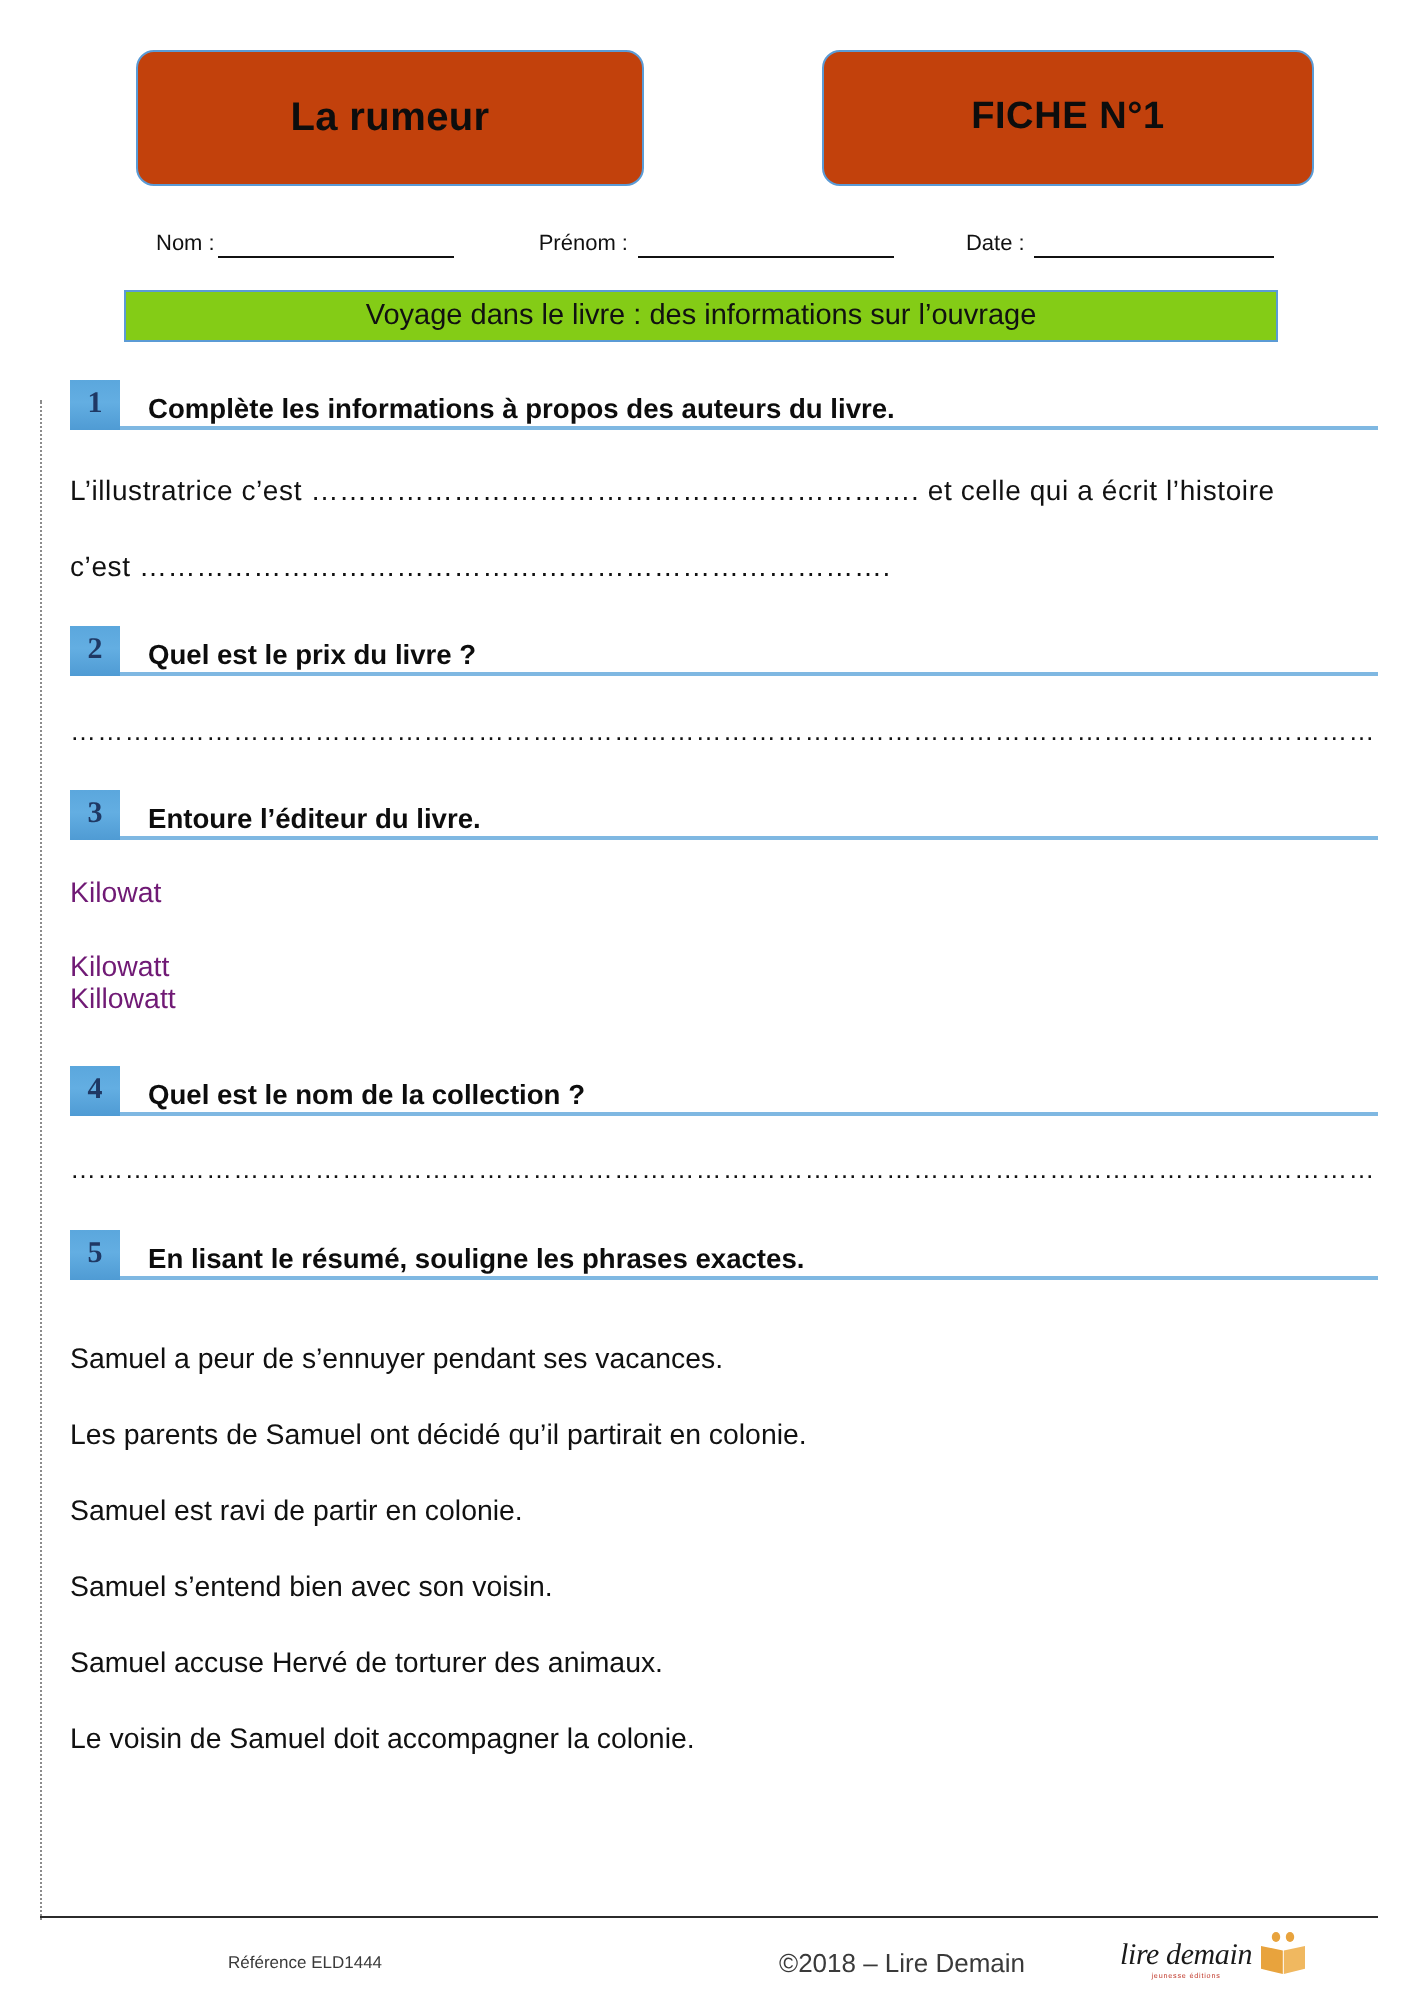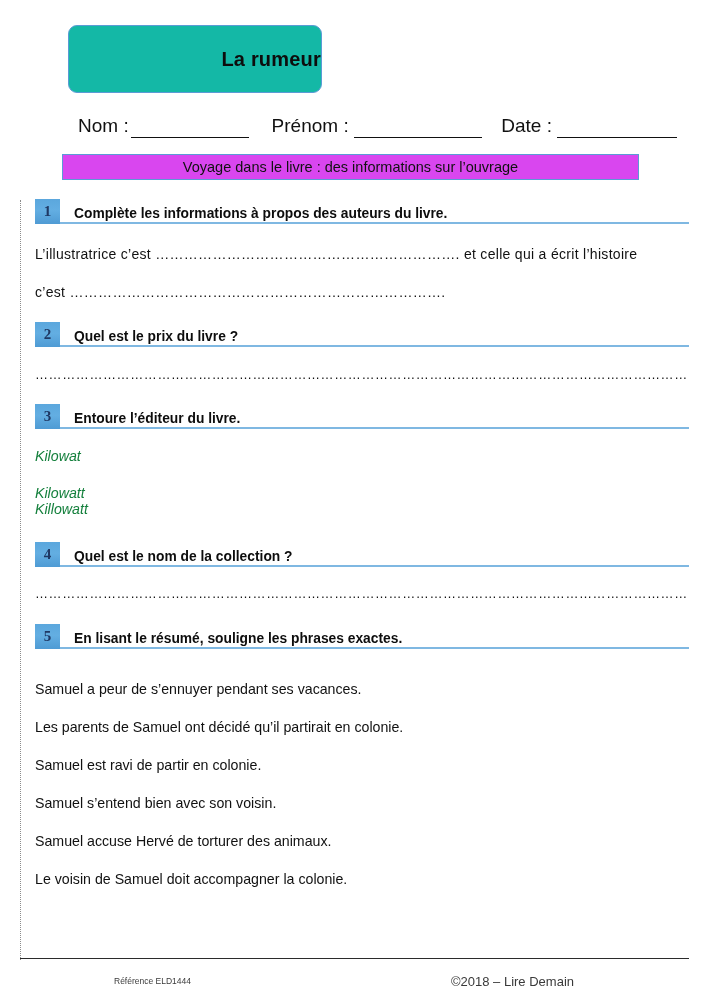--- a/index.html
+++ b/index.html
@@ -26,25 +26,25 @@
   
   .header-boxes {
     display: flex;
     justify-content: space-between;
     padding: 25px 50px 0 68px;
     box-sizing: border-box;
   }
   .title-box {
     border: 1.3px solid #5b9bd5;
     border-radius: 9px;
-    background: #14b8a6;
-    box-sizing: border-box;
-    display: flex;
-    align-items: center;
-    justify-content: flex-end;
+    background: #c2410c;
+    box-sizing: border-box;
+    display: flex;
+    align-items: center;
+    justify-content: center;
     font-weight: bold;
     color: #0d0d0d;
   }
   .title-box.book {
     width: 254px;
     height: 68px;
     font-size: 20px;
     letter-spacing: 0.2px;
   }
   .title-box.fiche {
@@ -53,21 +53,21 @@
     font-size: 19px;
     letter-spacing: 0.3px;
   }
 
   
   .identity {
     margin: 22px 0 0 0;
     padding: 0 30px 0 78px;
     display: flex;
     align-items: flex-end;
-    font-size: 19px;
+    font-size: 11px;
     color: #111;
     box-sizing: border-box;
   }
   .id-field {
     display: flex;
     align-items: flex-end;
     white-space: nowrap;
   }
   .id-label { padding-bottom: 1px; }
   .id-rule {
@@ -84,21 +84,21 @@
   
   .banner {
     margin: 16px 68px 0 62px;
     border: 1.2px solid #5b9bd5;
     height: 26px;
     display: flex;
     align-items: center;
     justify-content: center;
     font-size: 14.5px;
     color: #111;
-    background: #d946ef;
+    background: #84cc16;
     box-sizing: border-box;
   }
 
   
   .left-rule {
     position: absolute;
     left: 20px;
     top: 200px;
     width: 0;
     height: 760px;
@@ -159,22 +159,21 @@
     font-size: 13px;
     color: #111;
     letter-spacing: 0.6px;
     white-space: nowrap;
     overflow: hidden;
     display: block;
   }
 
   .opt {
     font-size: 14.2px;
-    color: #15803d;
-    font-style: italic;
+    color: #701a75;
   }
   .sent {
     font-size: 14.2px;
     color: #111;
   }
 
   
   .footer-sep {
     position: absolute;
     left: 20px;
@@ -234,20 +233,23 @@
 </style>
 </head>
 <body>
 
 <div class="page">
 
   <div class="header-boxes">
     <div class="title-box book">
       <span>La rumeur</span>
     </div>
+    <div class="title-box fiche">
+      <span>FICHE N°1</span>
+    </div>
   </div>
 
   <div class="identity">
     <div class="id-field">
       <span class="id-label">Nom :</span>
       <span class="id-rule nom"></span>
     </div>
     <span class="gap-a"></span>
     <div class="id-field">
       <span class="id-label">Prénom :</span>
@@ -310,15 +312,29 @@
     <div class="sent" style="margin-top:22px;">Samuel s’entend bien avec son voisin.</div>
     <div class="sent" style="margin-top:22px;">Samuel accuse Hervé de torturer des animaux.</div>
     <div class="sent" style="margin-top:22px;">Le voisin de Samuel doit accompagner la colonie.</div>
 
   </div>
 
   <div class="footer-sep"></div>
   <div class="footer">
     <div class="foot-ref">Référence ELD1444</div>
     <div class="foot-copy">©2018 – Lire Demain</div>
+    <div class="logo">
+      <div class="logo-text">
+        <span class="logo-main">lire demain</span>
+        <span class="logo-sub">jeunesse éditions</span>
+      </div>
+      <span class="logo-book">
+        <svg width="26" height="22" viewBox="0 0 26 22" aria-hidden="true">
+          <ellipse cx="9" cy="2.5" rx="2.1" ry="2.5" fill="#e8a33d"></ellipse>
+          <ellipse cx="16" cy="2.5" rx="2.1" ry="2.5" fill="#e8a33d"></ellipse>
+          <path d="M1.5 7 L12.4 9.2 L12.4 21 L1.5 18.4 Z" fill="#e8a33d"></path>
+          <path d="M23.5 7 L12.9 9.2 L12.9 21 L23.5 18.4 Z" fill="#f0b860"></path>
+        </svg>
+      </span>
+    </div>
   </div>
 
 </div>
 
 </body></html>

